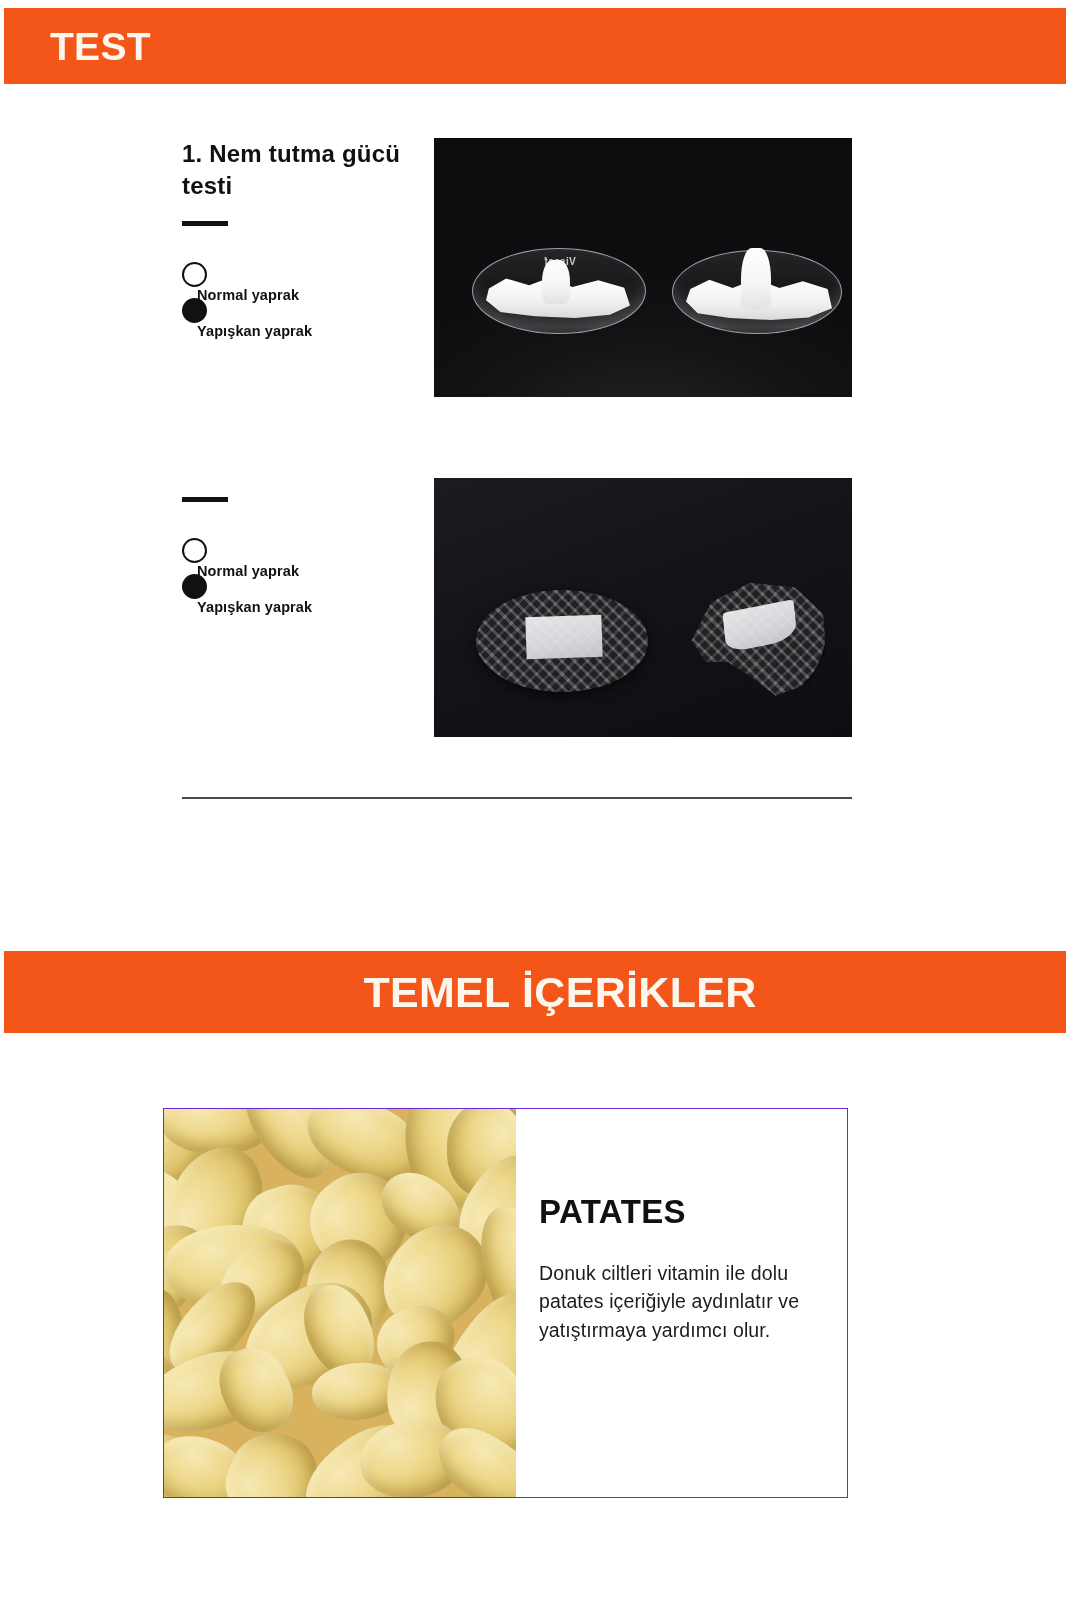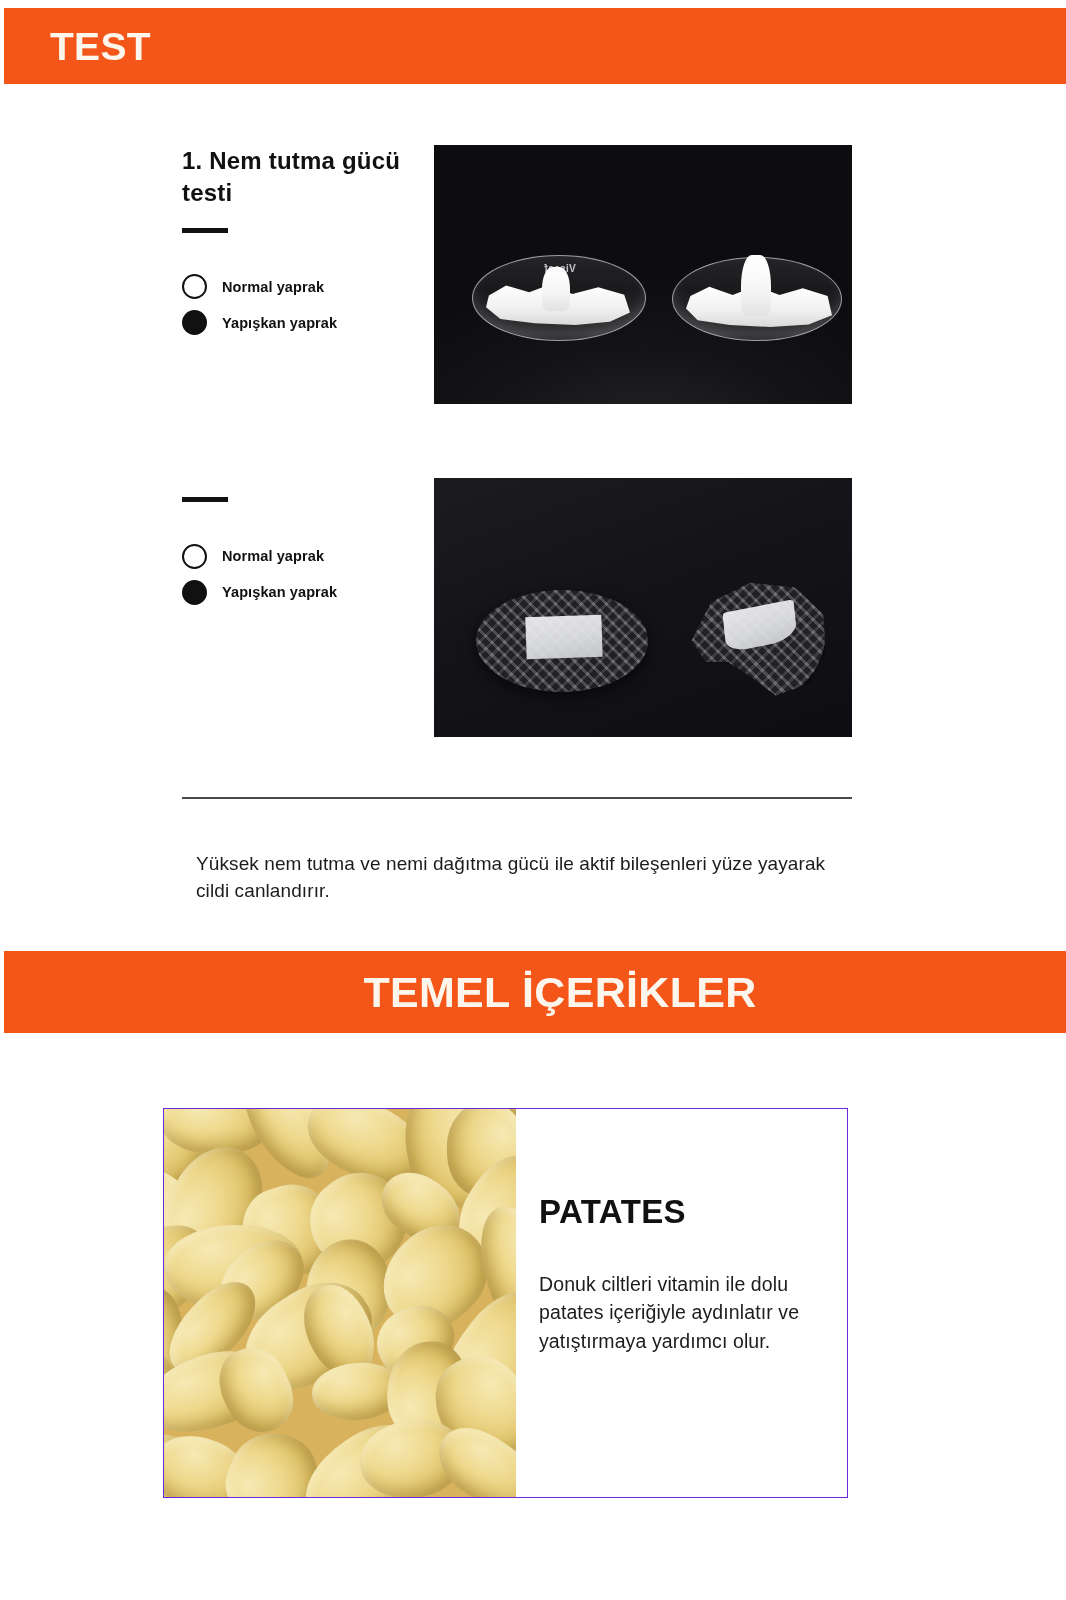--- a/index.html
+++ b/index.html
@@ -42,21 +42,21 @@
   #banner-icerikler { top: 951px; height: 82px; justify-content: center; }
   #banner-icerikler .banner-title { margin-left: 46px; font-size: 43px; }
 
   
   .test-block {
     position: absolute;
     left: 0;
     width: 1066px;
     height: 260px;
   }
-  #test-block-1 { top: 145px; }
+  #test-block-1 { top: 138px; }
   #test-block-2 { top: 478px; }
 
   .test-label {
     position: absolute;
     left: 182px;
     top: 0;
     width: 240px;
   }
 
   .test-heading {
@@ -72,22 +72,22 @@
     height: 5px;
     background: #111111;
     margin-top: 19px;
   }
 
   .legend {
     margin-top: 36px;
   }
   .legend-row {
     display: flex;
-    align-items: center;
     height: 36px;
+    flex-direction: column;
   }
   .legend-dot {
     width: 25px;
     height: 25px;
     border-radius: 50%;
     flex: 0 0 25px;
   }
   .legend-dot.hollow {
     background: #ffffff;
     border: 2.5px solid #111111;
@@ -260,21 +260,21 @@
     padding: 86px 0 0 23px;
   }
   #ingredient-title {
     font-size: 33px;
     font-weight: bold;
     color: #111111;
     letter-spacing: 0.4px;
     line-height: 1;
   }
   #ingredient-desc {
-    margin-top: 42px;
+    margin-top: 31px;
     font-size: 19.5px;
     line-height: 1.45;
     color: #1c1c1c;
     width: 268px;
     letter-spacing: 0.1px;
   }
 </style>
 </head>
 <body>
 
@@ -333,21 +333,20 @@
     <div class="photo photo-discs">
       <div class="disc disc-flat"></div>
       <div class="patch patch-flat"></div>
       <div class="disc disc-curved"></div>
       <div class="patch patch-curved"></div>
     </div>
   </div>
 
   <div id="section-divider"></div>
 
-  <p id="summary-text">Yüksek nem tutma ve nemi dağıtma gücü ile aktif bileşenleri yüze yayarak cildi  canlandırır.</p>
 
   <div class="banner" id="banner-icerikler">
     <div class="banner-title">TEMEL İÇERİKLER</div>
   </div>
 
   <div id="ingredient-card">
     <div class="card-photo" id="potato-photo">
         <div class="potato" style="width: 136.637px; height: 83.5356px; left: -89.9952px; top: -67.3029px; transform: rotate(12.8deg); border-radius: 53.6884% 51.6972% 55.0908% 43.174% / 51.9227% 55.1737% 46.1239% 52.8751%;"></div>
         <div class="potato" style="width: 112.524px; height: 69.846px; left: -7.1075px; top: -69.8175px; transform: rotate(21.3deg); border-radius: 44.6922% 44.965% 47.0842% 51.8972% / 52.5075% 48.0499% 55.642% 46.9003%;"></div>
         <div class="potato" style="width: 92.2698px; height: 90.7486px; left: 79.6295px; top: -82.567px; transform: rotate(3.3deg); border-radius: 51.9336% 44.8035% 51.9327% 43.4208% / 47.8637% 53.1146% 47.9007% 52.7809%;"></div>

